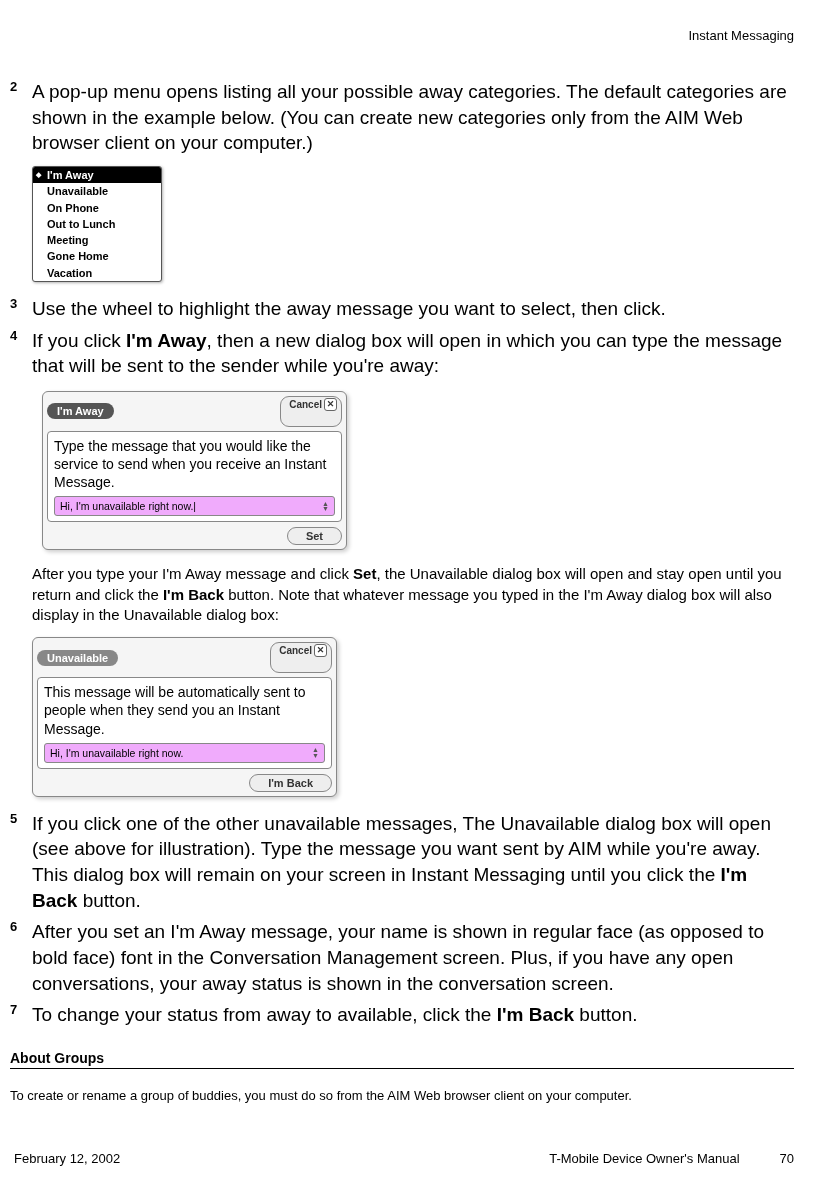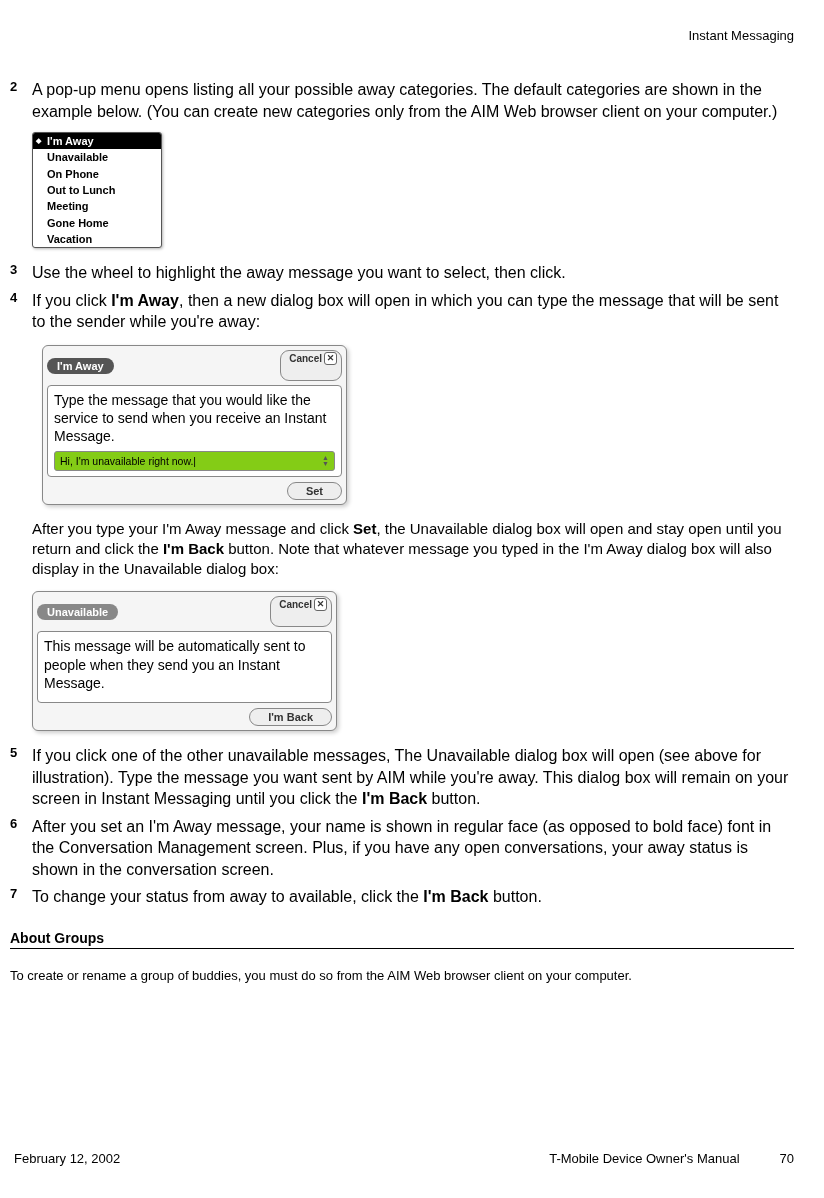--- a/index.html
+++ b/index.html
@@ -27,21 +27,21 @@
     }
     .step-num {
       font-weight: bold;
       width: 22px;
       flex-shrink: 0;
       font-size: 13px;
     }
     .step-text {
       flex: 1;
       line-height: 1.35;
-      font-size: 16px;
+      font-size: 19px;
     }
     .step-text b { font-weight: bold; }
     .para {
       margin-left: 22px;
       margin-bottom: 8px;
       line-height: 1.35;
       font-size: 15px;
     }
     
     .popup-menu {
@@ -137,21 +137,21 @@
       font-size: 14px;
       line-height: 1.3;
       margin-bottom: 5px;
       text-align: left;
     }
     .dialog-input {
       border: 1px solid #888;
       border-radius: 3px;
       padding: 3px 5px;
       font-size: 10.5px;
-      background: #84cc16;
+      background: #f0abfc;
       position: relative;
       display: flex;
       justify-content: space-between;
       align-items: center;
     }
     .input-scroll {
       display: flex;
       flex-direction: column;
       font-size: 7px;
       line-height: 0.8;
@@ -266,20 +266,27 @@
   <div class="dialog" style="margin-left:22px;">
     <div class="dialog-header">
       <div class="dialog-title">Unavailable</div>
       <div class="cancel-btn">
         <span>Cancel</span>
         <span class="cancel-x">✕</span>
       </div>
     </div>
     <div class="dialog-body">
       <div class="dialog-desc">This message will be automatically sent to people when they send you an Instant Message.</div>
+      <div class="dialog-input">
+        <span>Hi, I'm unavailable right now.</span>
+        <span class="input-scroll">
+            <span>▲</span>
+            <span>▼</span>
+          </span>
+      </div>
     </div>
     <div class="dialog-footer">
       <div class="action-btn">I'm Back</div>
     </div>
   </div>
 
   <div class="step">
     <div class="step-num">5</div>
     <div class="step-text">
       <span>If you click one of the other unavailable messages, The Unavailable dialog box will open (see above for illustration). Type the message you want sent by AIM while you're away. This dialog box will remain on your screen in Instant Messaging until you click the </span><b>I'm Back</b><span> button.</span>

